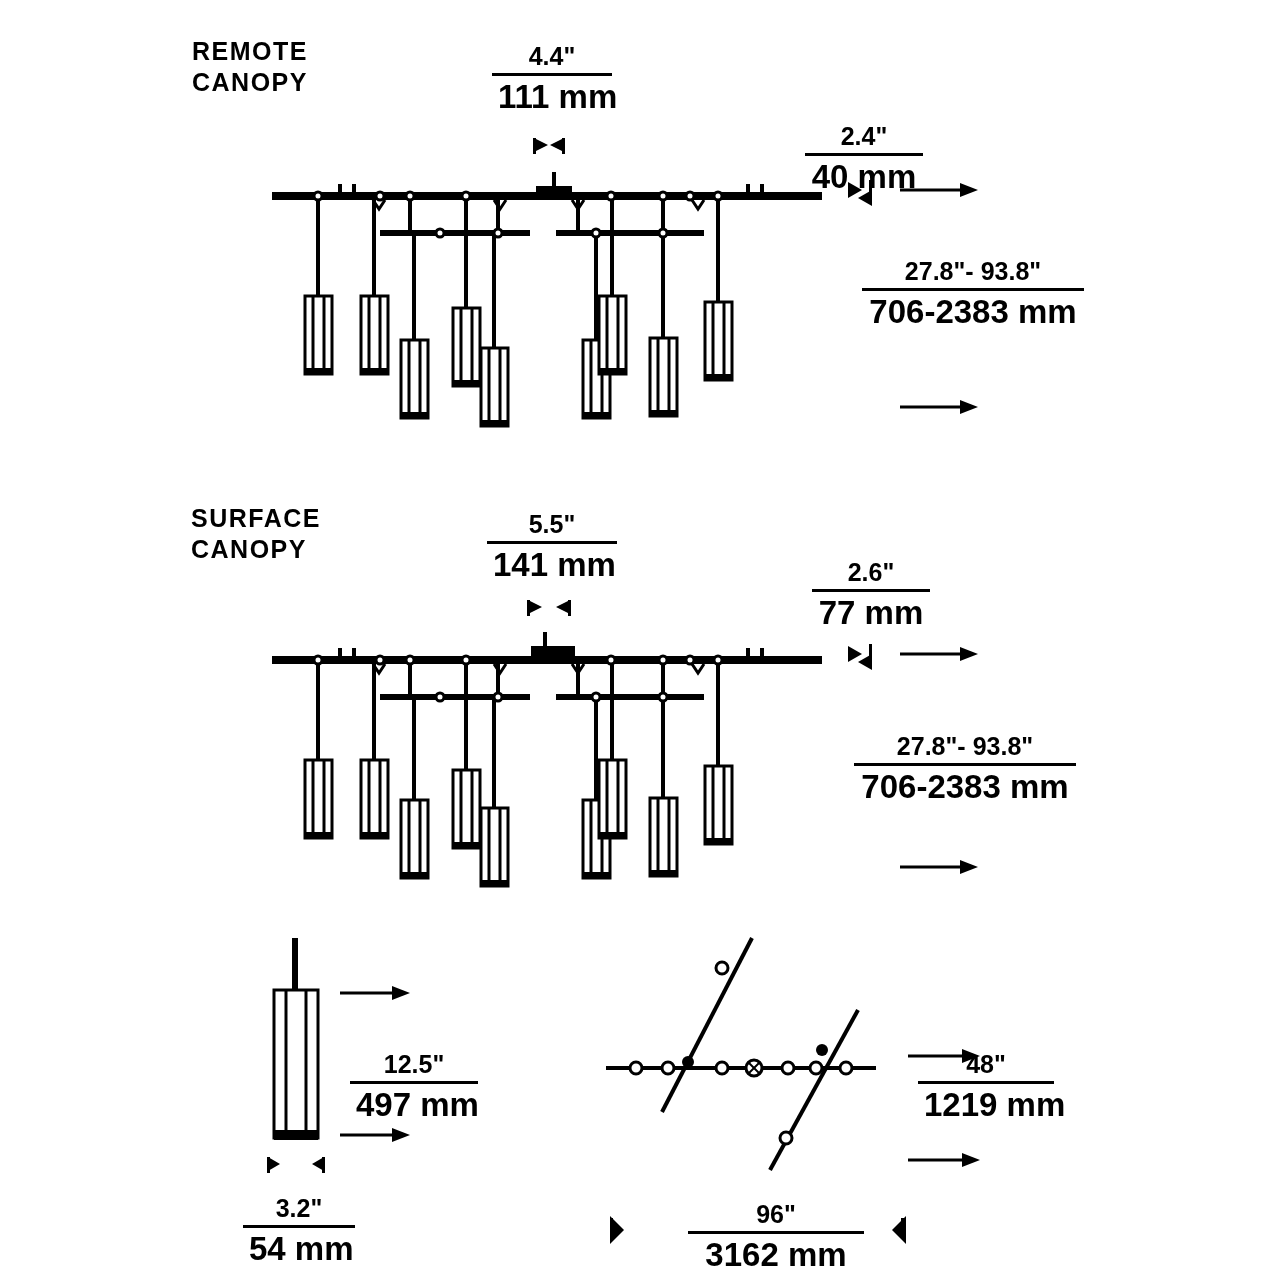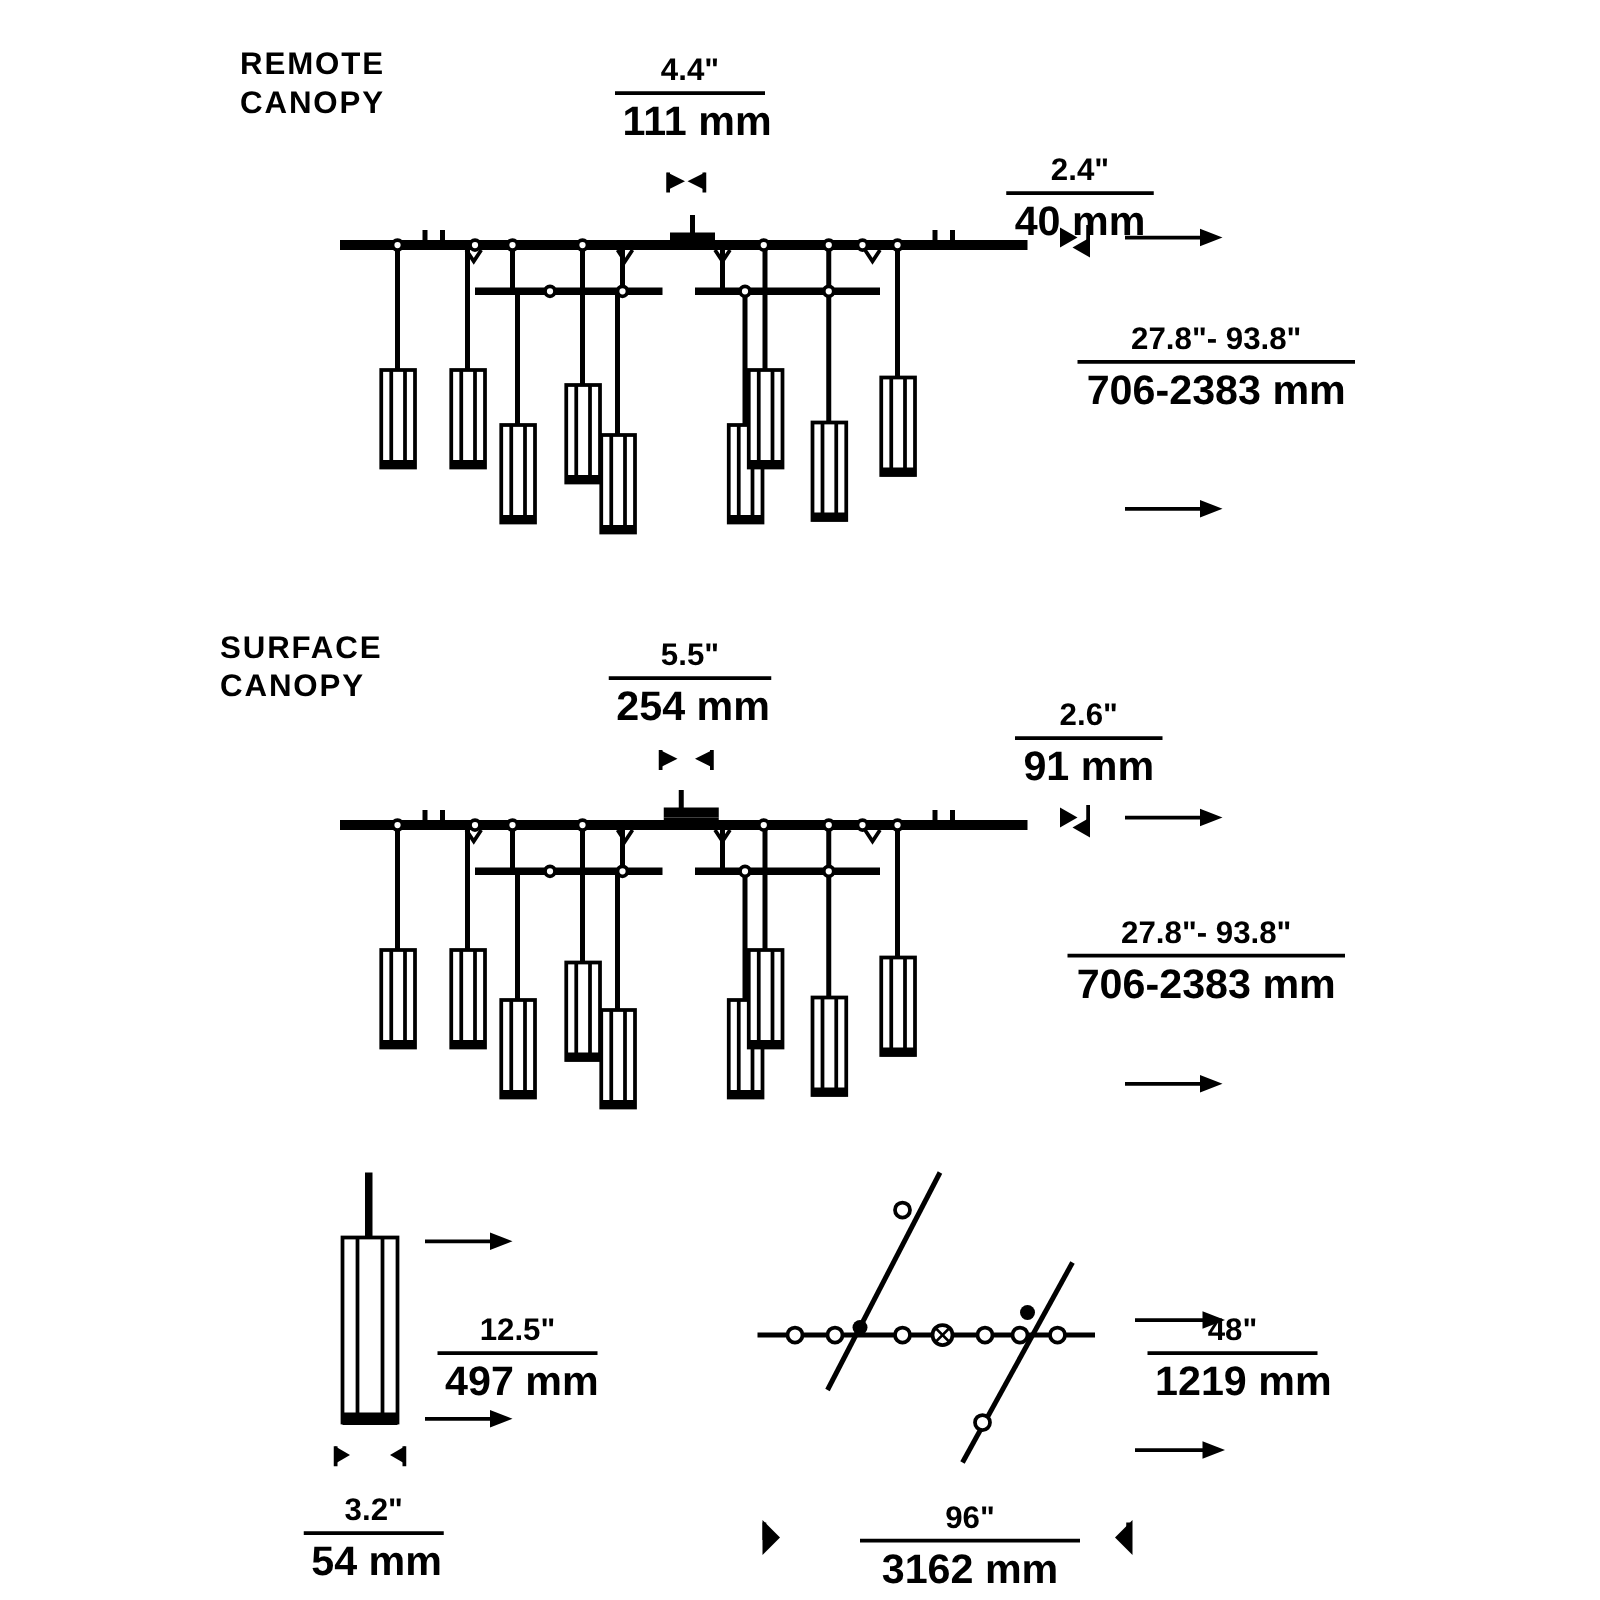--- a/index.html
+++ b/index.html
@@ -63,21 +63,21 @@
   }
 </style>
 </head>
 <body>
 
 <div id="sheet">
 
   <div class="label section-title" style="left:192px; top:36px;">REMOTE
 CANOPY</div>
 
-  <div class="label section-title" style="left:176px; top:503px;">SURFACE
+  <div class="label section-title" style="left:191px; top:503px;">SURFACE
 CANOPY</div>
 
   <div class="dim" style="left:492px; top:42px; width:120px;">
     <div class="top">4.4"</div>
     <div class="rule"></div>
     <div class="bot">111 mm</div>
   </div>
 
   <div class="dim" style="left:805px; top:122px; width:118px;">
     <div class="top">2.4"</div>
@@ -87,27 +87,27 @@
 
   <div class="dim" style="left:862px; top:257px; width:222px;">
     <div class="top">27.8"- 93.8"</div>
     <div class="rule"></div>
     <div class="bot">706-2383 mm</div>
   </div>
 
   <div class="dim" style="left:487px; top:510px; width:130px;">
     <div class="top">5.5"</div>
     <div class="rule"></div>
-    <div class="bot">254 mm</div>
+    <div class="bot">141 mm</div>
   </div>
 
   <div class="dim" style="left:812px; top:558px; width:118px;">
     <div class="top">2.6"</div>
     <div class="rule"></div>
-    <div class="bot">91 mm</div>
+    <div class="bot">77 mm</div>
   </div>
 
   <div class="dim" style="left:854px; top:732px; width:222px;">
     <div class="top">27.8"- 93.8"</div>
     <div class="rule"></div>
     <div class="bot">706-2383 mm</div>
   </div>
 
   <div class="dim" style="left:350px; top:1050px; width:128px;">
     <div class="top">12.5"</div>

